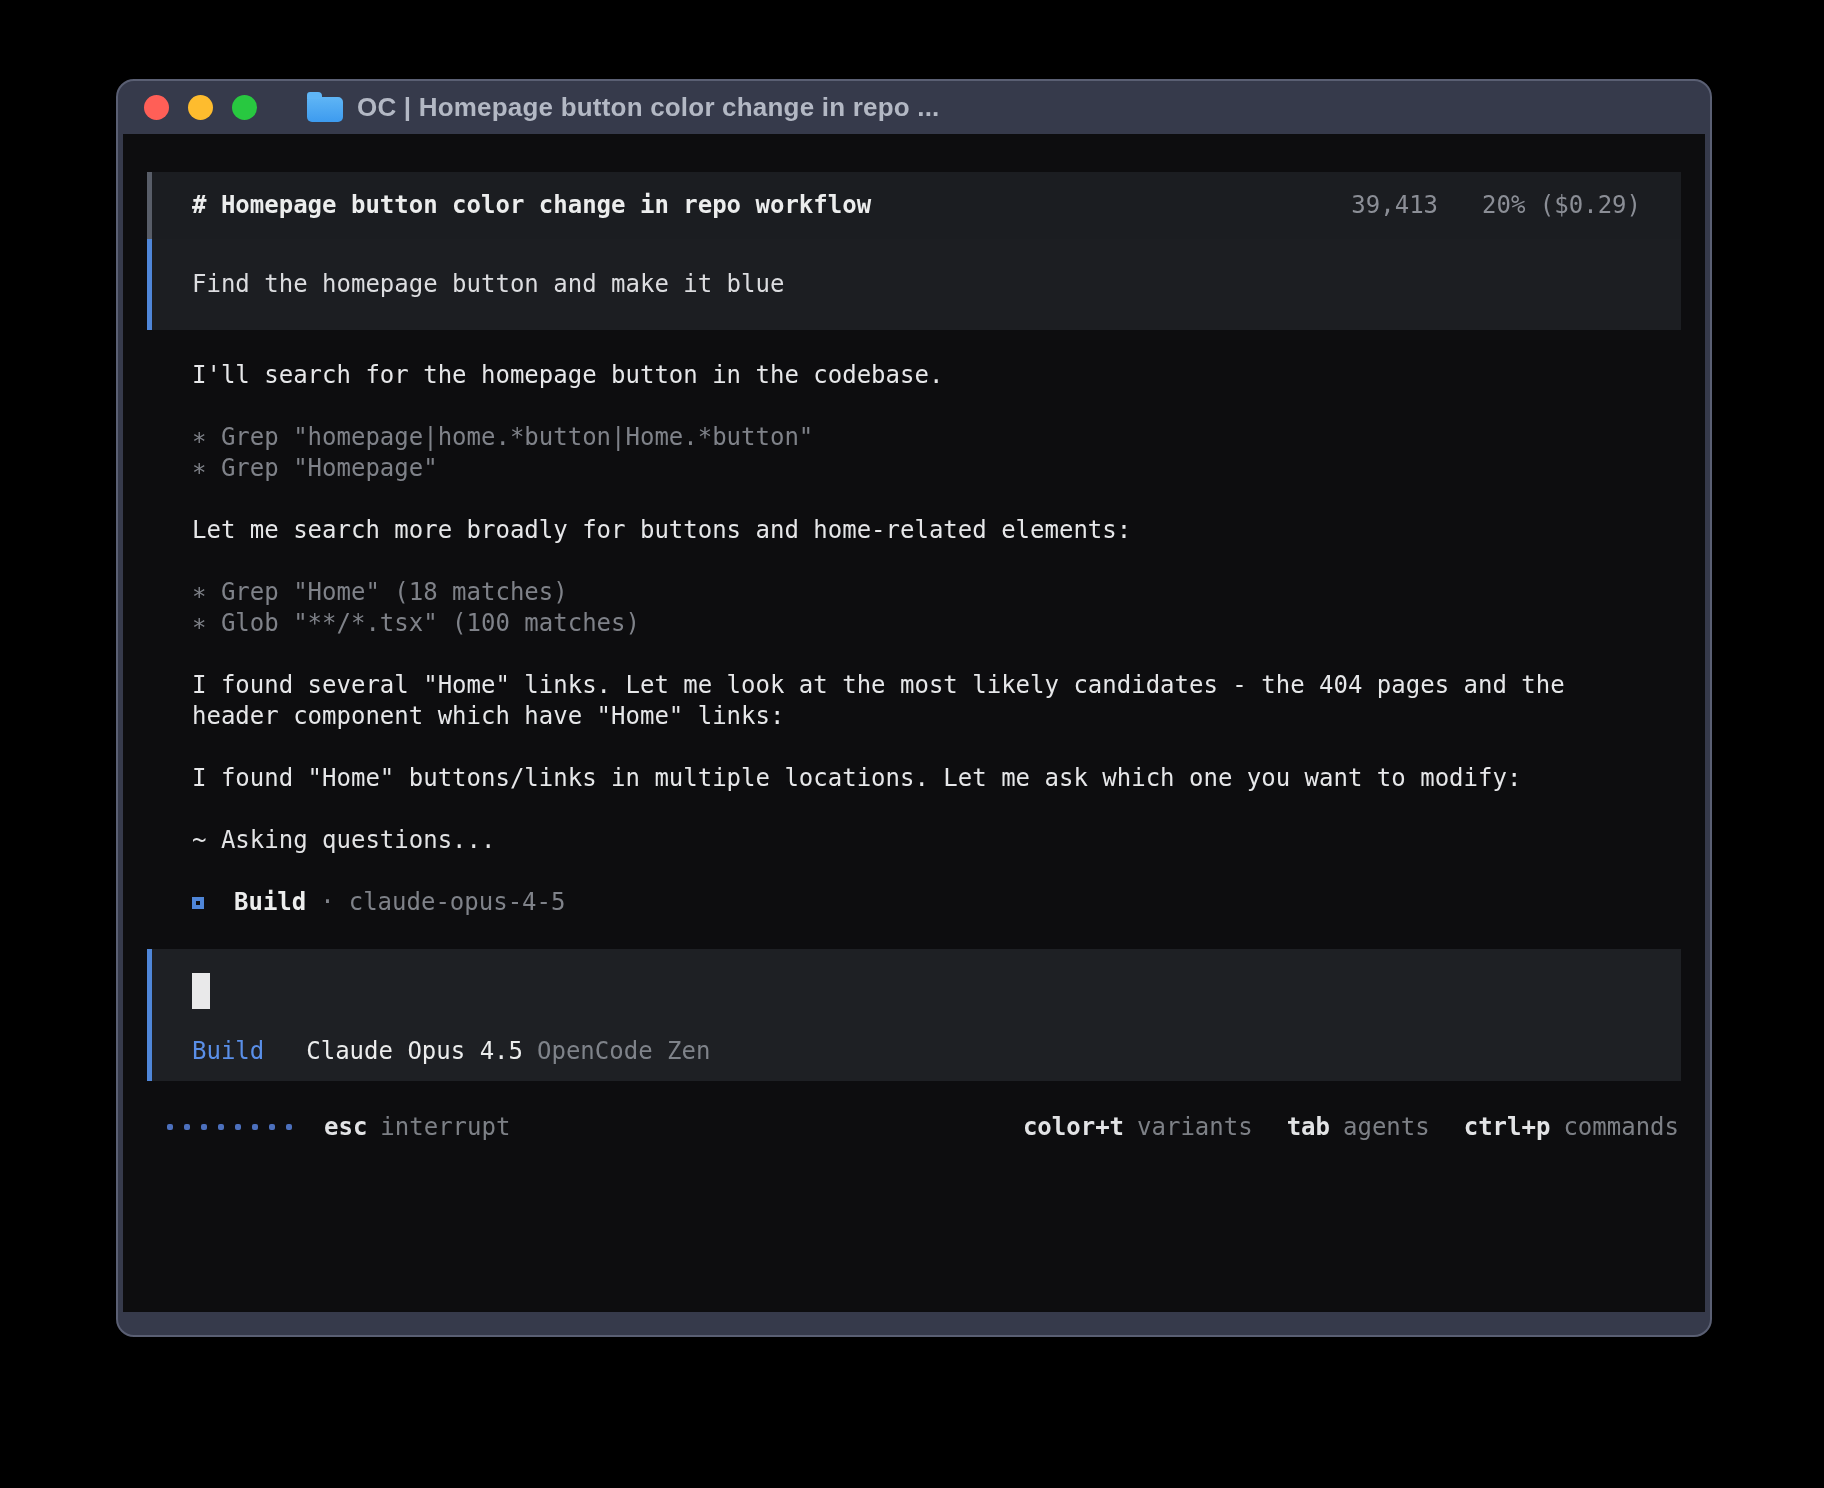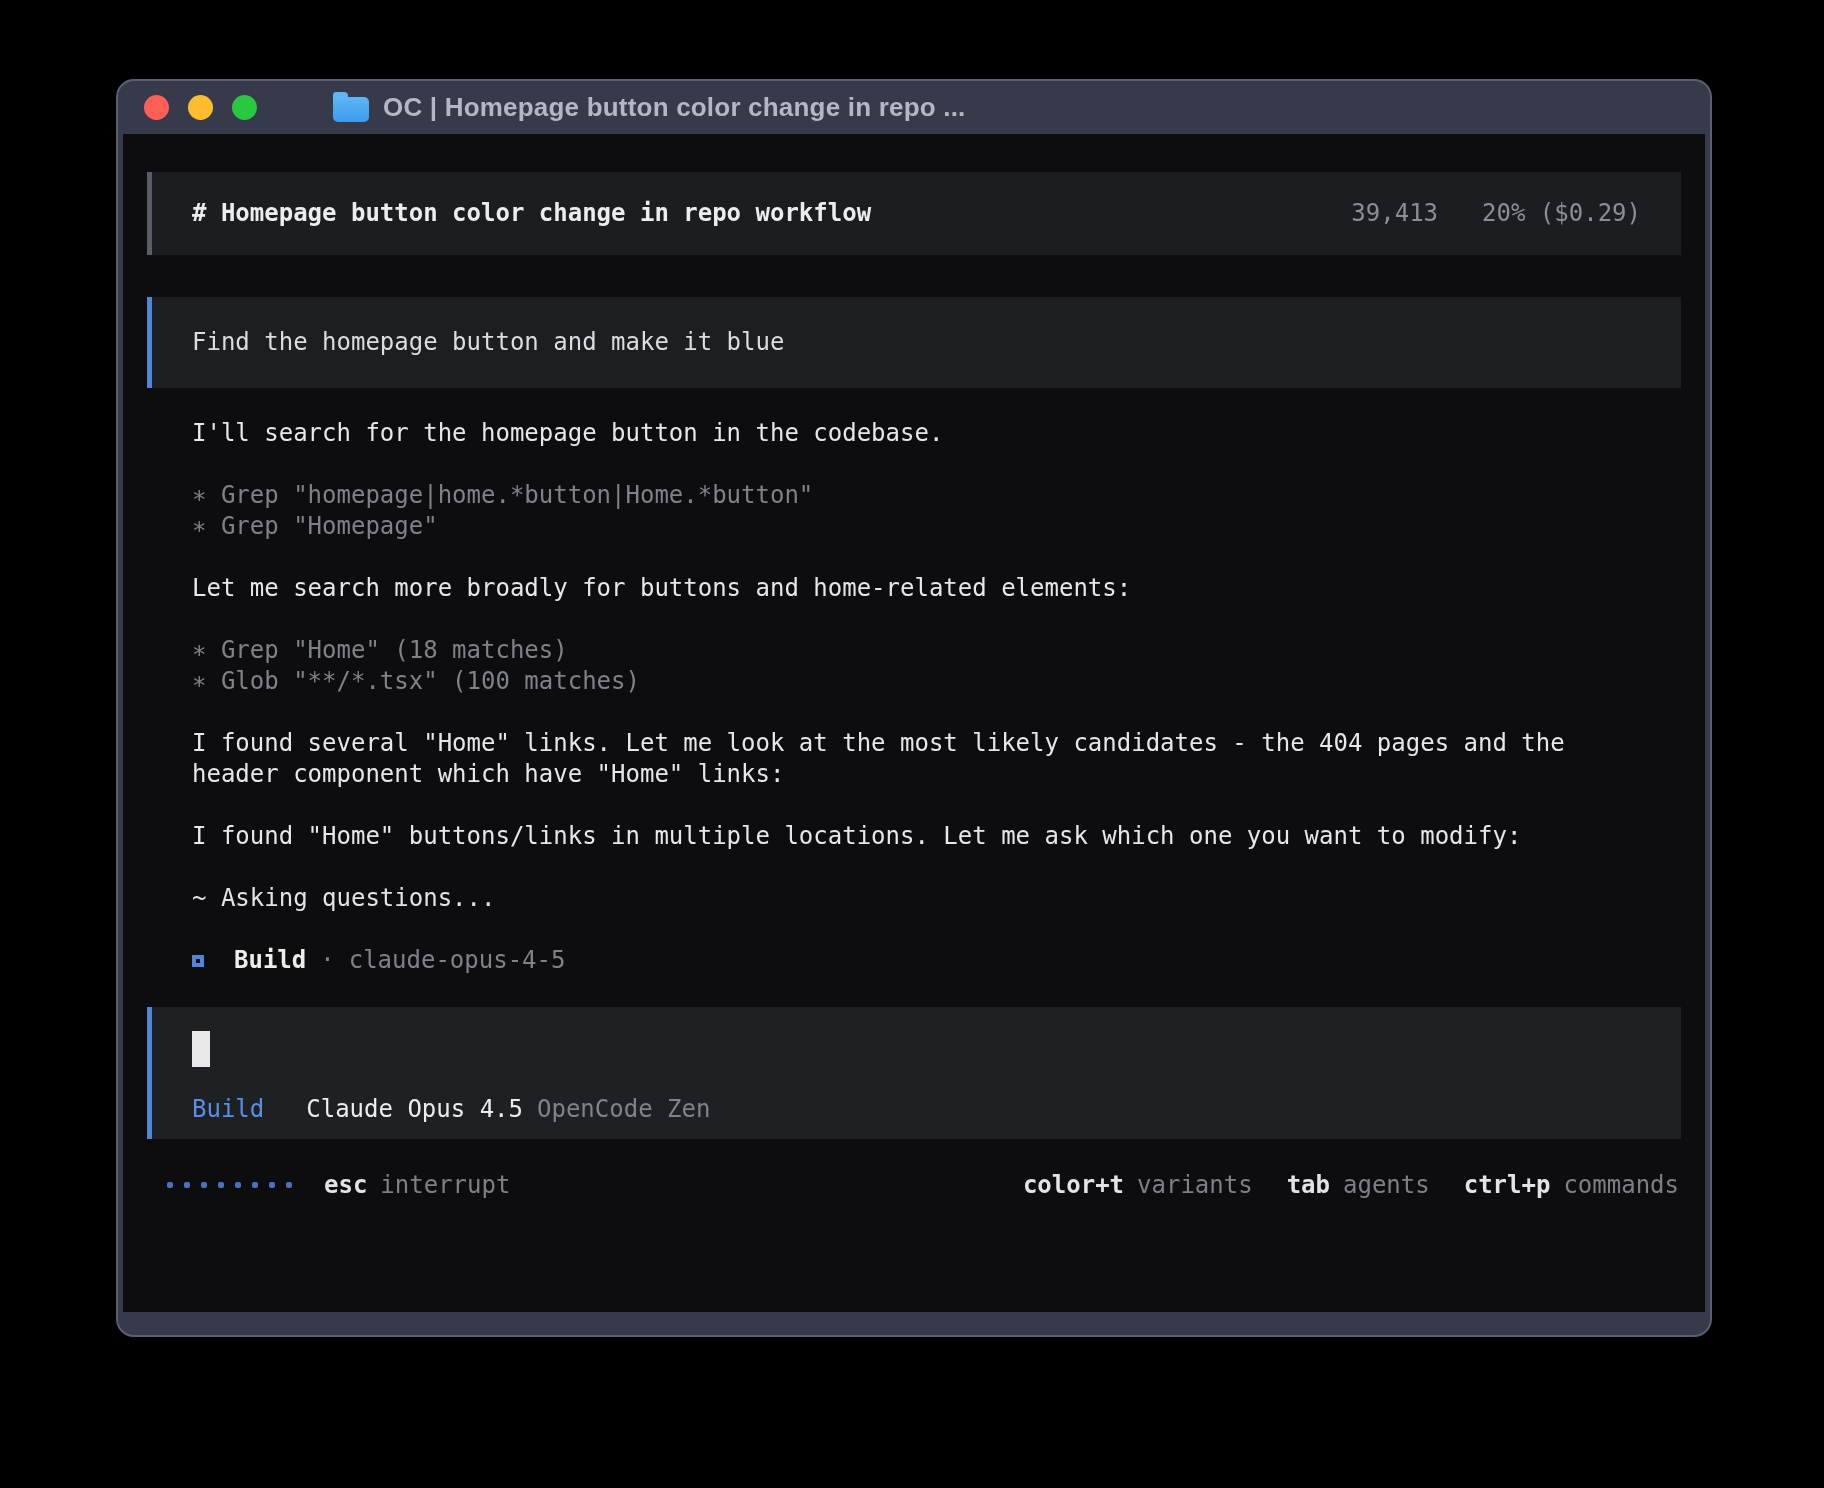--- a/index.html
+++ b/index.html
@@ -12,40 +12,40 @@
     display:flex; flex-direction:column; overflow:hidden;
   }
 
   
   .titlebar { height:53px; flex:0 0 auto; display:flex; align-items:center; padding-left:26px; }
   .lights { display:flex; gap:19px; }
   .light { width:25px; height:25px; border-radius:50%; }
   .light.red    { background:#ff5f57; }
   .light.yellow { background:#febc2e; }
   .light.green  { background:#28c840; }
-  .title-group { display:flex; align-items:center; margin-left:76px; gap:14px; }
+  .title-group { display:flex; align-items:center; margin-left:50px; gap:14px; }
   .folder-icon { position:relative; width:36px; height:25px; margin-top:3px;
     background:linear-gradient(#5fb5f5,#3d9bef); border-radius:3px 5px 5px 5px; }
   .folder-icon::before { content:""; position:absolute; top:-5px; left:0;
     width:15px; height:7px; background:#5fb5f5; border-radius:3px 4px 0 0; }
   .titlebar-title { font-family:"Liberation Sans", sans-serif; font-weight:bold;
     font-size:26px; color:#b3b8c4; letter-spacing:.2px; }
 
   
   .terminal {
     flex:1; margin:0 5px 23px; background:#0d0d0f;
     padding:38px 24px 0; display:flex; flex-direction:column;
     font-size:24px; line-height:31px; color:#e6e7e9; overflow:hidden;
   }
 
   .block { background:#1b1d21; border-left:5px solid #585d68; }
 
   .session-header {
     display:flex; justify-content:space-between; align-items:center;
-    padding:26px 40px; margin-bottom:42px;
+    padding:18px 40px; 
   }
   .session-title { font-weight:bold; color:#eceded; }
   .session-stats { display:flex; gap:44px; color:#8b8e96; }
 
   .user-msg {
     border-left-color:#4f86d8; background:#1c1e22;
     padding:30px 40px; margin-bottom:30px; color:#dcdde0;
   }
 
   .flow { margin-left:45px; }

